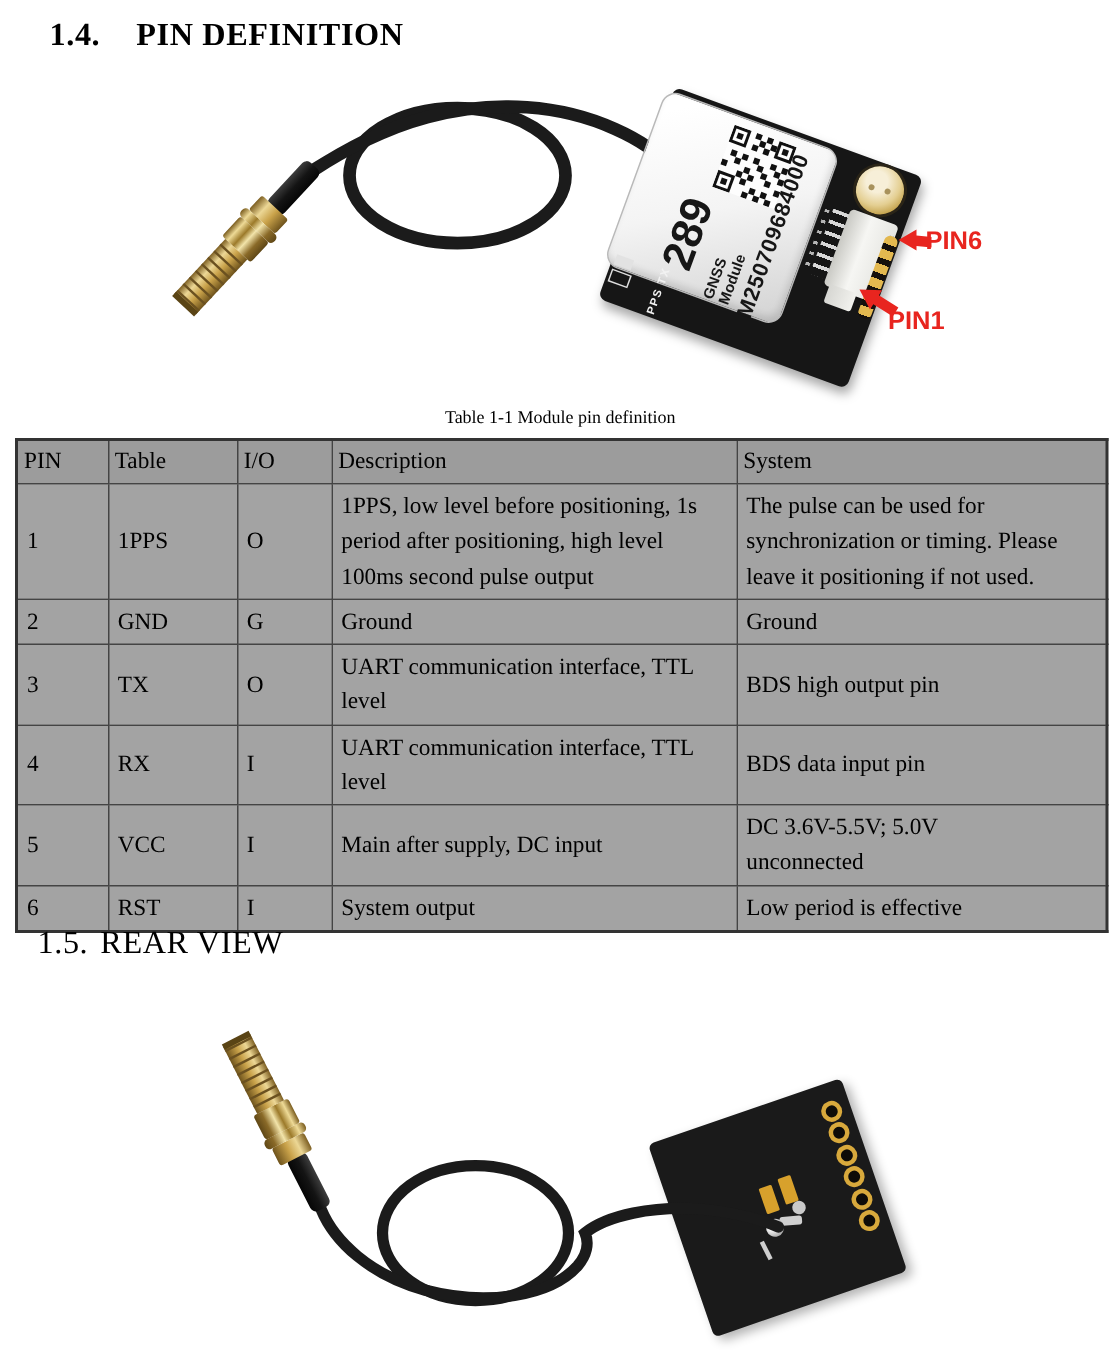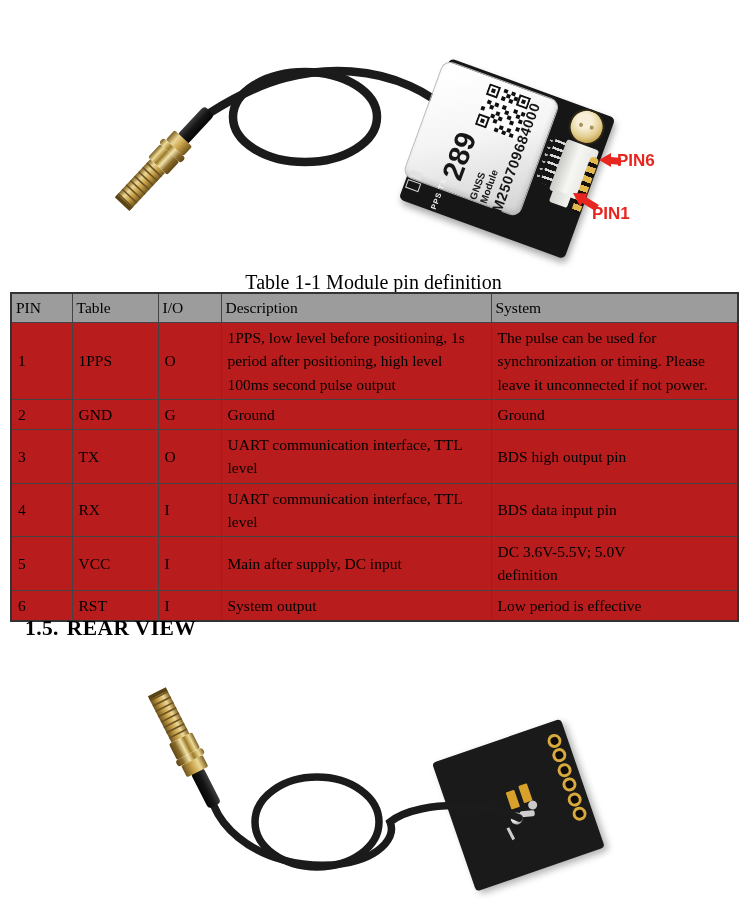--- a/index.html
+++ b/index.html
@@ -2,31 +2,31 @@
 <html style="--accent: #e8251f;"><head>
 <meta charset="utf-8">
 <style>
   html,body{margin:0;padding:0;background:#ffffff;}
   .page{position:relative;width:745px;height:907px;background:#fff;overflow:hidden;
         font-family:"Liberation Serif", serif;color:#000;}
 
   
   .h1{position:absolute;left:33px;top:11px;font-size:21.5px;font-weight:700;letter-spacing:.4px;}
   .h1 .num{margin-right:24px;}
-  .h2{position:absolute;left:25px;top:616px;font-size:21.5px;font-weight:700;letter-spacing:.4px;}
+  .h2{position:absolute;left:25px;top:616px;font-size:21.5px;font-weight:400;letter-spacing:.4px;}
   .h2 .num{margin-right:8px;}
 
   
-  .caption{position:absolute;left:10px;top:271px;width:727px;text-align:center;font-size:20px;}
+  .caption{position:absolute;left:10px;top:271px;width:727px;text-align:center;font-size:12px;}
   table.pins{position:absolute;left:10px;top:292px;width:727px;border-collapse:collapse;
              table-layout:fixed;font-size:15.5px;border:2px solid #333;}
   table.pins th,table.pins td{border:1px solid #444;text-align:left;vertical-align:middle;
              padding:3px 6px;line-height:1.5;white-space:pre-line;}
   table.pins thead th{background:#9c9c9c;font-weight:400;height:26px;padding:1px 4px;}
-  table.pins td{background:#b91c1c;}
+  table.pins td{background:#a3a3a3;}
 
   
   .fig{position:absolute;}
   .fig-front{left:90px;top:50px;width:616px;height:225px;}
   .fig-rear{left:95px;top:658px;width:565px;height:249px;}
   .layer{position:absolute;left:0;top:0;}
 
   
   .cable{fill:none;stroke:#1b1b1b;stroke-linecap:round;}
   .cable-f{stroke-width:8.5px;}
@@ -91,20 +91,23 @@
   .ufl-blob{position:absolute;left:77px;top:68px;width:9px;height:9px;border-radius:50%;background:#c9c9c9;}
   .sliver{position:absolute;left:50px;top:86px;width:3px;height:13px;background:#eee;opacity:.85;
     transform:rotate(-8deg);}
   .rear-cable-layer{z-index:2;}
 </style>
 </head>
 <body>
 
 <div class="page">
 
+  <div class="h1">
+    <span class="num">1.4.</span><span>PIN DEFINITION</span>
+  </div>
 
   <div class="fig fig-front">
     <svg class="layer" width="616" height="225" viewBox="0 0 616 225">
       <defs>
         <linearGradient id="goldA" x1="0" y1="0" x2="1" y2="0">
           <stop offset="0" stop-color="#7d5f22"></stop>
             <stop offset="0.3" stop-color="#ecd795"></stop>
           <stop offset="0.6" stop-color="#c9a24a"></stop>
             <stop offset="1" stop-color="#6e531c"></stop>
         </linearGradient>
@@ -240,21 +243,21 @@
     <tbody>
         <tr>
           <td class="c0">1</td>
           <td class="c1">1PPS</td>
           <td class="c2">O</td>
           <td class="c3">1PPS, low level before positioning, 1s
 period after positioning, high level
 100ms second pulse output</td>
           <td class="c4">The pulse can be used for
 synchronization or timing. Please
-leave it unconnected if not power.</td>
+leave it positioning if not used.</td>
         </tr>
         <tr>
           <td class="c0">2</td>
           <td class="c1">GND</td>
           <td class="c2">G</td>
           <td class="c3">Ground</td>
           <td class="c4">Ground</td>
         </tr>
         <tr>
           <td class="c0">3</td>
@@ -271,21 +274,21 @@
           <td class="c3">UART communication interface, TTL
 level</td>
           <td class="c4">BDS data input pin</td>
         </tr>
         <tr>
           <td class="c0">5</td>
           <td class="c1">VCC</td>
           <td class="c2">I</td>
           <td class="c3">Main after supply, DC input</td>
           <td class="c4">DC 3.6V-5.5V; 5.0V
-definition</td>
+unconnected</td>
         </tr>
         <tr>
           <td class="c0">6</td>
           <td class="c1">RST</td>
           <td class="c2">I</td>
           <td class="c3">System output</td>
           <td class="c4">Low period is effective</td>
         </tr>
       </tbody>
   </table>

